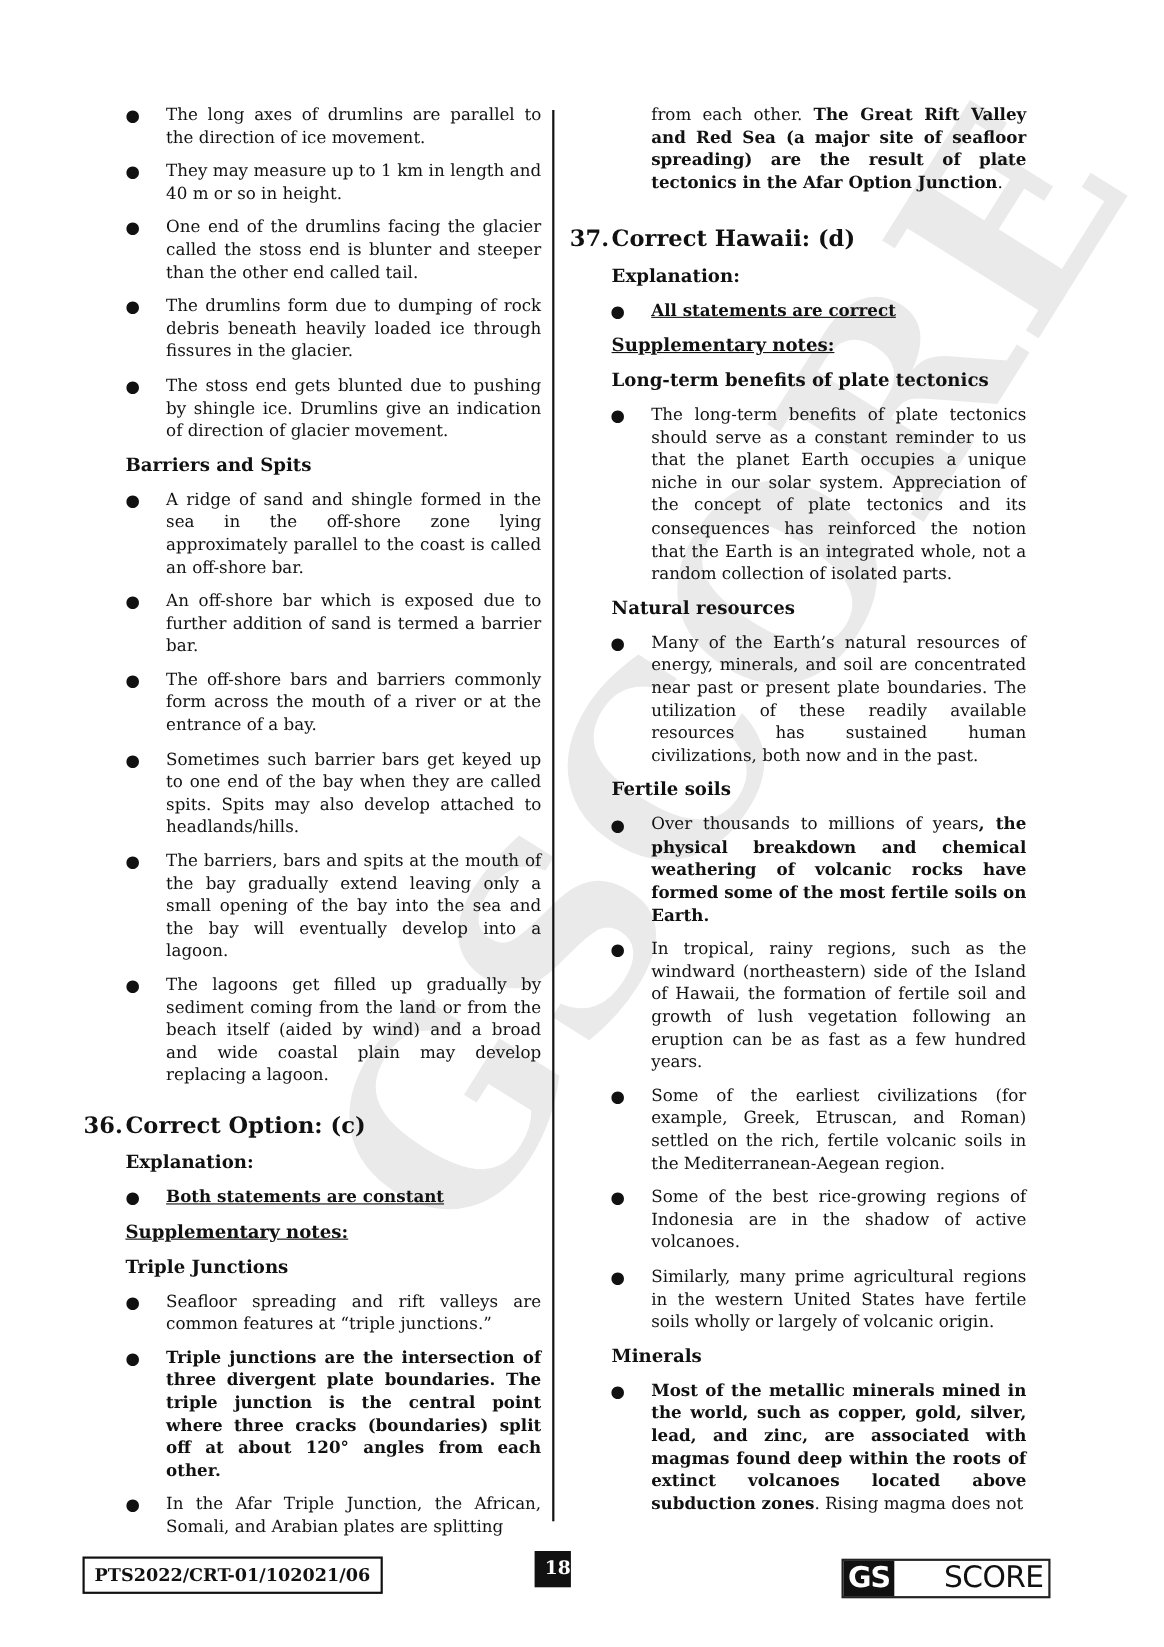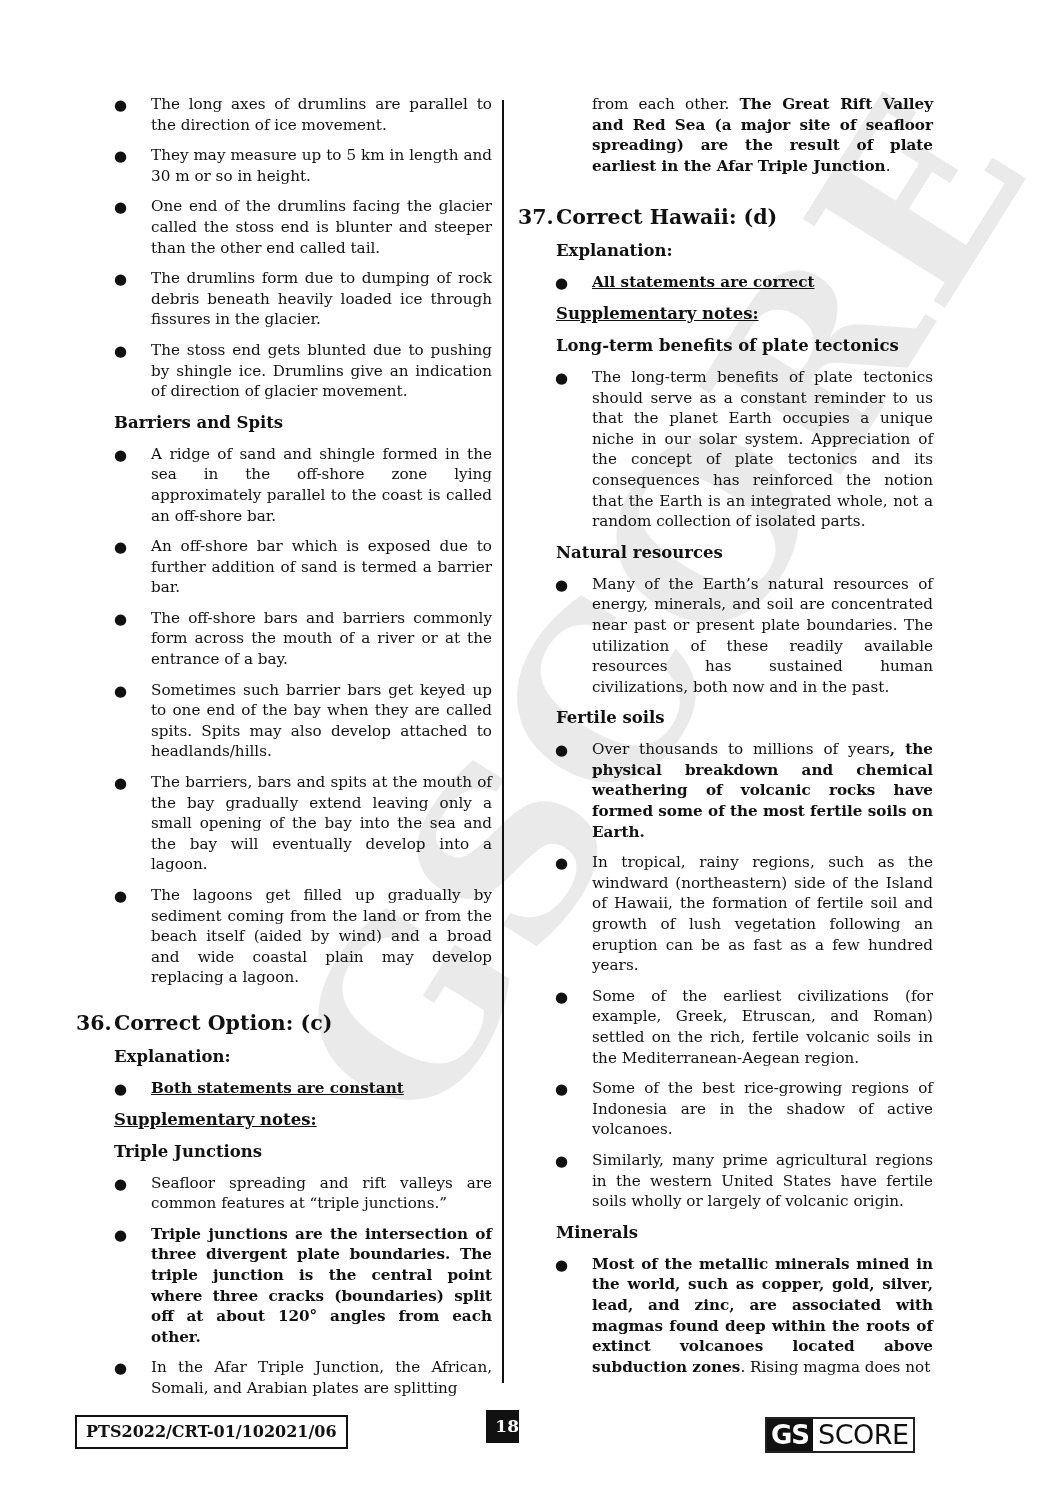--- a/index.html
+++ b/index.html
@@ -22,38 +22,38 @@
   .heading { font-weight: bold; font-size: 16.5px; line-height: 22px; margin: 2px 0 10px 38px; }
   .q-title { font-weight: bold; font-size: 20.5px; line-height: 26px; margin: 22px 0 10px 0; }
   .q-title .num { display: inline-block; width: 38px; }
   .u { text-decoration: underline; font-weight: bold; }
   .cont { padding-left: 74px; margin-bottom: 10px; }
   b { font-weight: bold; }
   .footer-code { position: absolute; left: 75px; top: 1415px; border: 2px solid #111; padding: 4px 9px;
                  font-weight: bold; font-size: 16px; line-height: 22px; z-index: 2; }
   .page-num { position: absolute; left: 486px; top: 1410px; width: 33px; height: 33px; background: #111;
               color: #fff; font-weight: bold; font-size: 17px; line-height: 33px; text-align: right; z-index: 2; }
-  .logo { position: absolute; left: 765px; top: 1417px; height: 32px; display: flex; border: 2px solid #222; z-index: 2; }
+  .logo { position: absolute; left: 765px; top: 1417px; height: 32px; display: flex; border: 2px solid #222; z-index: 2; gap: 40px; }
   .logo .gs { background: #111; color: #fff; font-family: "DejaVu Sans", sans-serif; font-weight: bold;
               font-size: 26px; line-height: 32px; padding: 0 4px; letter-spacing: -1px; }
   .logo .score { color: #111; font-family: "DejaVu Sans", sans-serif; font-size: 27px; line-height: 32px;
                  padding: 0 4px 0 5px; letter-spacing: -0.5px; }
 </style>
 </head>
 <body>
 
 <div class="watermark">
   <span>GSCORE</span>
 </div>
 
 <div class="divider"></div>
 
 <div class="col col-left">
   <div class="bullet p"><span class="dot">●</span><span>The long axes of drumlins are parallel to the direction of ice movement.</span></div>
-  <div class="bullet p"><span class="dot">●</span><span>They may measure up to 5 km in length and 30 m or so in height.</span></div>
+  <div class="bullet p"><span class="dot">●</span><span>They may measure up to 1 km in length and 40 m or so in height.</span></div>
   <div class="bullet p"><span class="dot">●</span><span>One end of the drumlins facing the glacier called the stoss end is blunter and steeper than the other end called tail.</span></div>
   <div class="bullet p"><span class="dot">●</span><span>The drumlins form due to dumping of rock debris beneath heavily loaded ice through fissures in the glacier.</span></div>
   <div class="bullet p"><span class="dot">●</span><span>The stoss end gets blunted due to pushing by shingle ice. Drumlins give an indication of direction of glacier movement.</span></div>
 
   <div class="heading">Barriers and Spits</div>
   <div class="bullet p"><span class="dot">●</span><span>A ridge of sand and shingle formed in the sea in the off-shore zone lying approximately parallel to the coast is called an off-shore bar.</span></div>
   <div class="bullet p"><span class="dot">●</span><span>An off-shore bar which is exposed due to further addition of sand is termed a barrier bar.</span></div>
   <div class="bullet p"><span class="dot">●</span><span>The off-shore bars and barriers commonly form across the mouth of a river or at the entrance of a bay.</span></div>
   <div class="bullet p"><span class="dot">●</span><span>Sometimes such barrier bars get keyed up to one end of the bay when they are called spits. Spits may also develop attached to headlands/hills.</span></div>
   <div class="bullet p"><span class="dot">●</span><span>The barriers, bars and spits at the mouth of the bay gradually extend leaving only a small opening of the bay into the sea and the bay will eventually develop into a lagoon.</span></div>
@@ -65,21 +65,21 @@
   <div class="heading">Explanation:</div>
   <div class="bullet p"><span class="dot">●</span><span class="u">Both statements are constant</span></div>
   <div class="heading u">Supplementary notes:</div>
   <div class="heading">Triple Junctions</div>
   <div class="bullet p"><span class="dot">●</span><span>Seafloor spreading and rift valleys are common features at “triple junctions.”</span></div>
   <div class="bullet p"><span class="dot">●</span><b>Triple junctions are the intersection of three divergent plate boundaries. The triple junction is the central point where three cracks (boundaries) split off at about 120° angles from each other.</b></div>
   <div class="bullet p"><span class="dot">●</span><span>In the Afar Triple Junction, the African, Somali, and Arabian plates are splitting</span></div>
 </div>
 
 <div class="col col-right">
-  <div class="cont p"><span>from each other. </span><b>The Great Rift Valley and Red Sea (a major site of seafloor spreading) are the result of plate earliest in the Afar Triple Junction</b><span>.</span></div>
+  <div class="cont p"><span>from each other. </span><b>The Great Rift Valley and Red Sea (a major site of seafloor spreading) are the result of plate tectonics in the Afar Option Junction</b><span>.</span></div>
 
   <div class="q-title" style="margin-top:28px;">
     <span class="num">37.</span><span>Correct Hawaii: (d)</span>
   </div>
   <div class="heading">Explanation:</div>
   <div class="bullet p"><span class="dot">●</span><span class="u">All statements are correct</span></div>
   <div class="heading u">Supplementary notes:</div>
   <div class="heading">Long-term benefits of plate tectonics</div>
   <div class="bullet p"><span class="dot">●</span><span>The long-term benefits of plate tectonics should serve as a constant reminder to us that the planet Earth occupies a unique niche in our solar system. Appreciation of the concept of plate tectonics and its consequences has reinforced the notion that the Earth is an integrated whole, not a random collection of isolated parts.</span></div>
 

